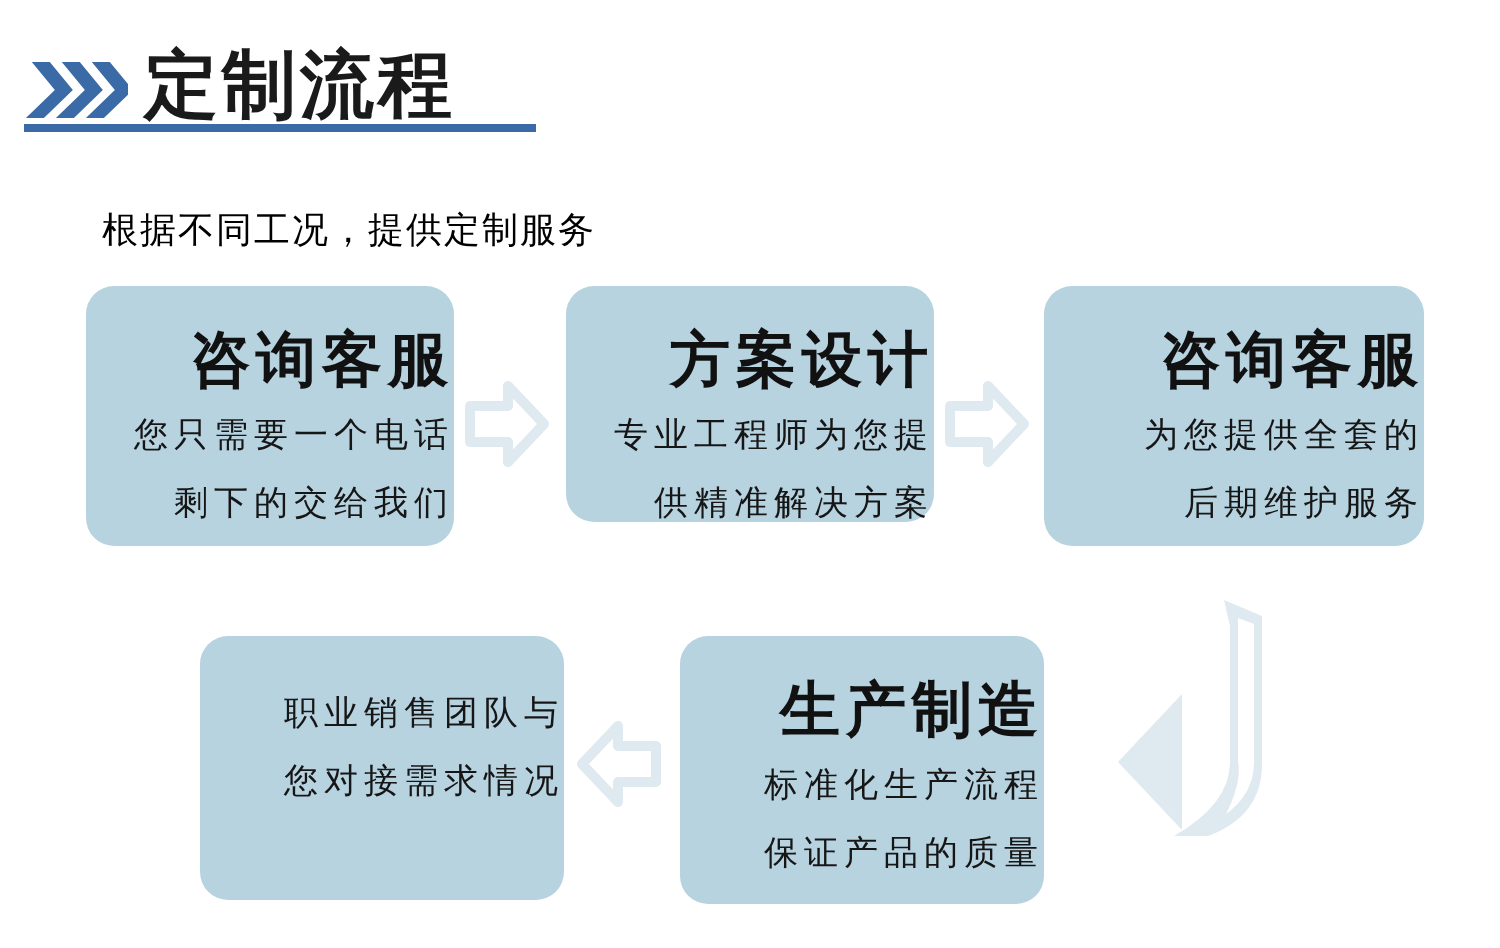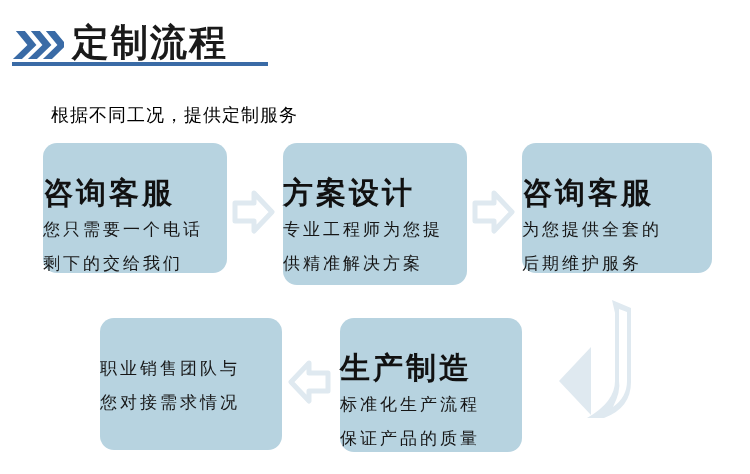--- a/index.html
+++ b/index.html
@@ -50,42 +50,42 @@
     font-size: 18px;
     letter-spacing: 1px;
     color: #000000;
     font-family: Liberation Mono, monospace;
   }
   
   .step {
     position: absolute;
     background: #b7d3e0;
     border-radius: 14px;
-    text-align: left;
+    text-align: right;
     box-sizing: border-box;
-    padding-top: 30px;
+    padding-top: 18px;
   }
   .step-title {
     font-size: 30px;
     font-weight: 700;
     letter-spacing: 3px;
     color: #111111;
     line-height: 40px;
     font-family: "Liberation Sans", "DejaVu Sans", sans-serif;
   }
   .step-line {
     font-size: 17px;
     letter-spacing: 3px;
     color: #161616;
     line-height: 34px;
     font-family: "Liberation Serif", "DejaVu Serif", serif;
   }
   .step-line:first-of-type { margin-top: 4px; }
   .s1 { left: 43px;  top: 143px; width: 184px; height: 130px; }
-  .s2 { left: 283px; top: 143px; width: 184px; height: 142px; }
+  .s2 { left: 283px; top: 143px; width: 184px; height: 118px; }
   .s3 { left: 522px; top: 143px; width: 190px; height: 130px; }
   .s4 { left: 100px; top: 318px; width: 182px; height: 132px; }
   .s5 { left: 340px; top: 318px; width: 182px; height: 134px; }
   
   .conn { position: absolute; }
   .a1 { left: 231px; top: 188px; width: 44px; height: 48px; }
   .a2 { left: 471px; top: 188px; width: 44px; height: 48px; }
   .a3 { left: 288px; top: 358px; width: 44px; height: 48px; }
   .a4 { left: 556px; top: 296px; width: 80px; height: 126px; }
 </style>

